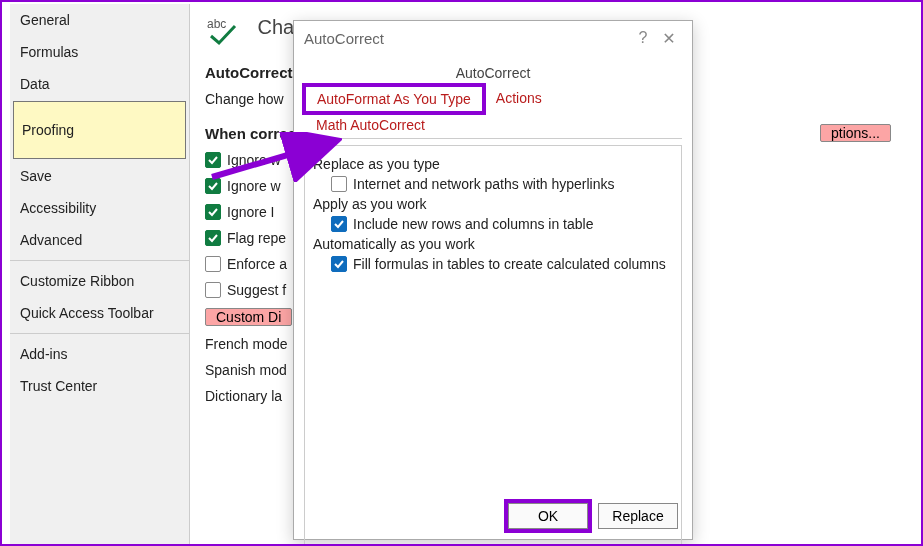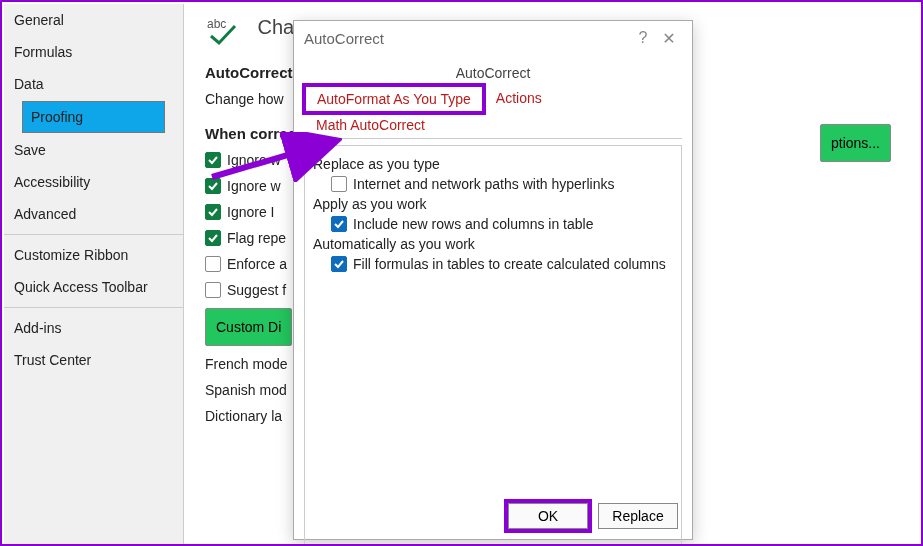--- a/index.html
+++ b/index.html
@@ -1,31 +1,31 @@
 <!DOCTYPE html>
 <html><head>
 <meta charset="utf-8">
 <style>
 * { box-sizing: border-box; margin: 0; padding: 0; font-family: "Segoe UI", Arial, sans-serif; }
 body { width: 923px; height: 546px; background: #fff; border: 2px solid #8b00d4; position: relative; overflow: hidden; }
 
-.sidebar { position: absolute; left: 2px; top: 2px; width: 180px; height: 540px; background: #f0f0f0; border-right: 1px solid #ccc; }
+.sidebar { position: absolute; left: 8px; top: 2px; width: 180px; height: 540px; background: #f0f0f0; border-right: 1px solid #ccc; }
 .sidebar-item { padding: 8px 10px; font-size: 14px; cursor: pointer; color: #222; }
-.sidebar-item.selected { background: #0ea5e9; border: 1px solid #777; margin: 1px 18px; padding: 7px 8px; }
+.sidebar-item.selected { background: #fef9c3; border: 1px solid #777; margin: 1px 3px; padding: 20px 8px; }
 .sidebar-sep { border-top: 1px solid #ccc; margin: 4px 0; }
 
 .main { position: absolute; left: 183px; top: 2px; right: 2px; height: 540px; padding: 12px 20px; color: #333; }
 .main .hdr-icon { display: inline-block; width: 40px; height: 30px; vertical-align: top; }
 .main .hdr-title { display: inline-block; font-size: 20px; color: #444; margin-left: 8px; }
 .main .sect-head { font-weight: 600; font-size: 15px; margin-top: 18px; color: #222; }
 .main .row { margin-top: 10px; font-size: 14px; color: #222; display: flex; align-items: center; gap: 6px; }
 .check { width: 16px; height: 16px; border: 1.5px solid #107c41; border-radius: 2px; display: inline-flex; align-items: center; justify-content: center; background: #107c41; }
 .check.empty { background: #fff; border-color: #888; }
 .check svg { width: 12px; height: 12px; }
-.btn { border: 1px solid #888; background: #22c55e; padding: 10px 10px; font-size: 14px; border-radius: 2px; cursor: pointer; }
+.btn { border: 1px solid #888; background: #fca5a5; padding: 0 10px; font-size: 14px; border-radius: 2px; cursor: pointer; }
 .options-btn { position: absolute; right: 28px; top: 120px; }
 
 
 .dialog { position: absolute; left: 291px; top: 18px; width: 400px; height: 520px; background: #fff; border: 1px solid #aaa; box-shadow: 0 4px 16px rgba(0,0,0,0.2); }
 .titlebar { height: 34px; display: flex; align-items: center; padding: 0 10px; color: #666; font-size: 15px; }
 .titlebar .t-title { flex: 1; }
 .titlebar .t-icn { width: 26px; text-align: center; font-size: 16px; cursor: pointer; color: #888; }
 .tabs { display: flex; flex-wrap: wrap; font-size: 14px; border-bottom: 1px solid #ccc; margin: 6px 10px 0 10px; }
 .tab-top { width: 100%; text-align: center; padding: 4px 0; color: #444; }
 .tab { padding: 5px 12px; cursor: pointer; color: #b91c1c; }

